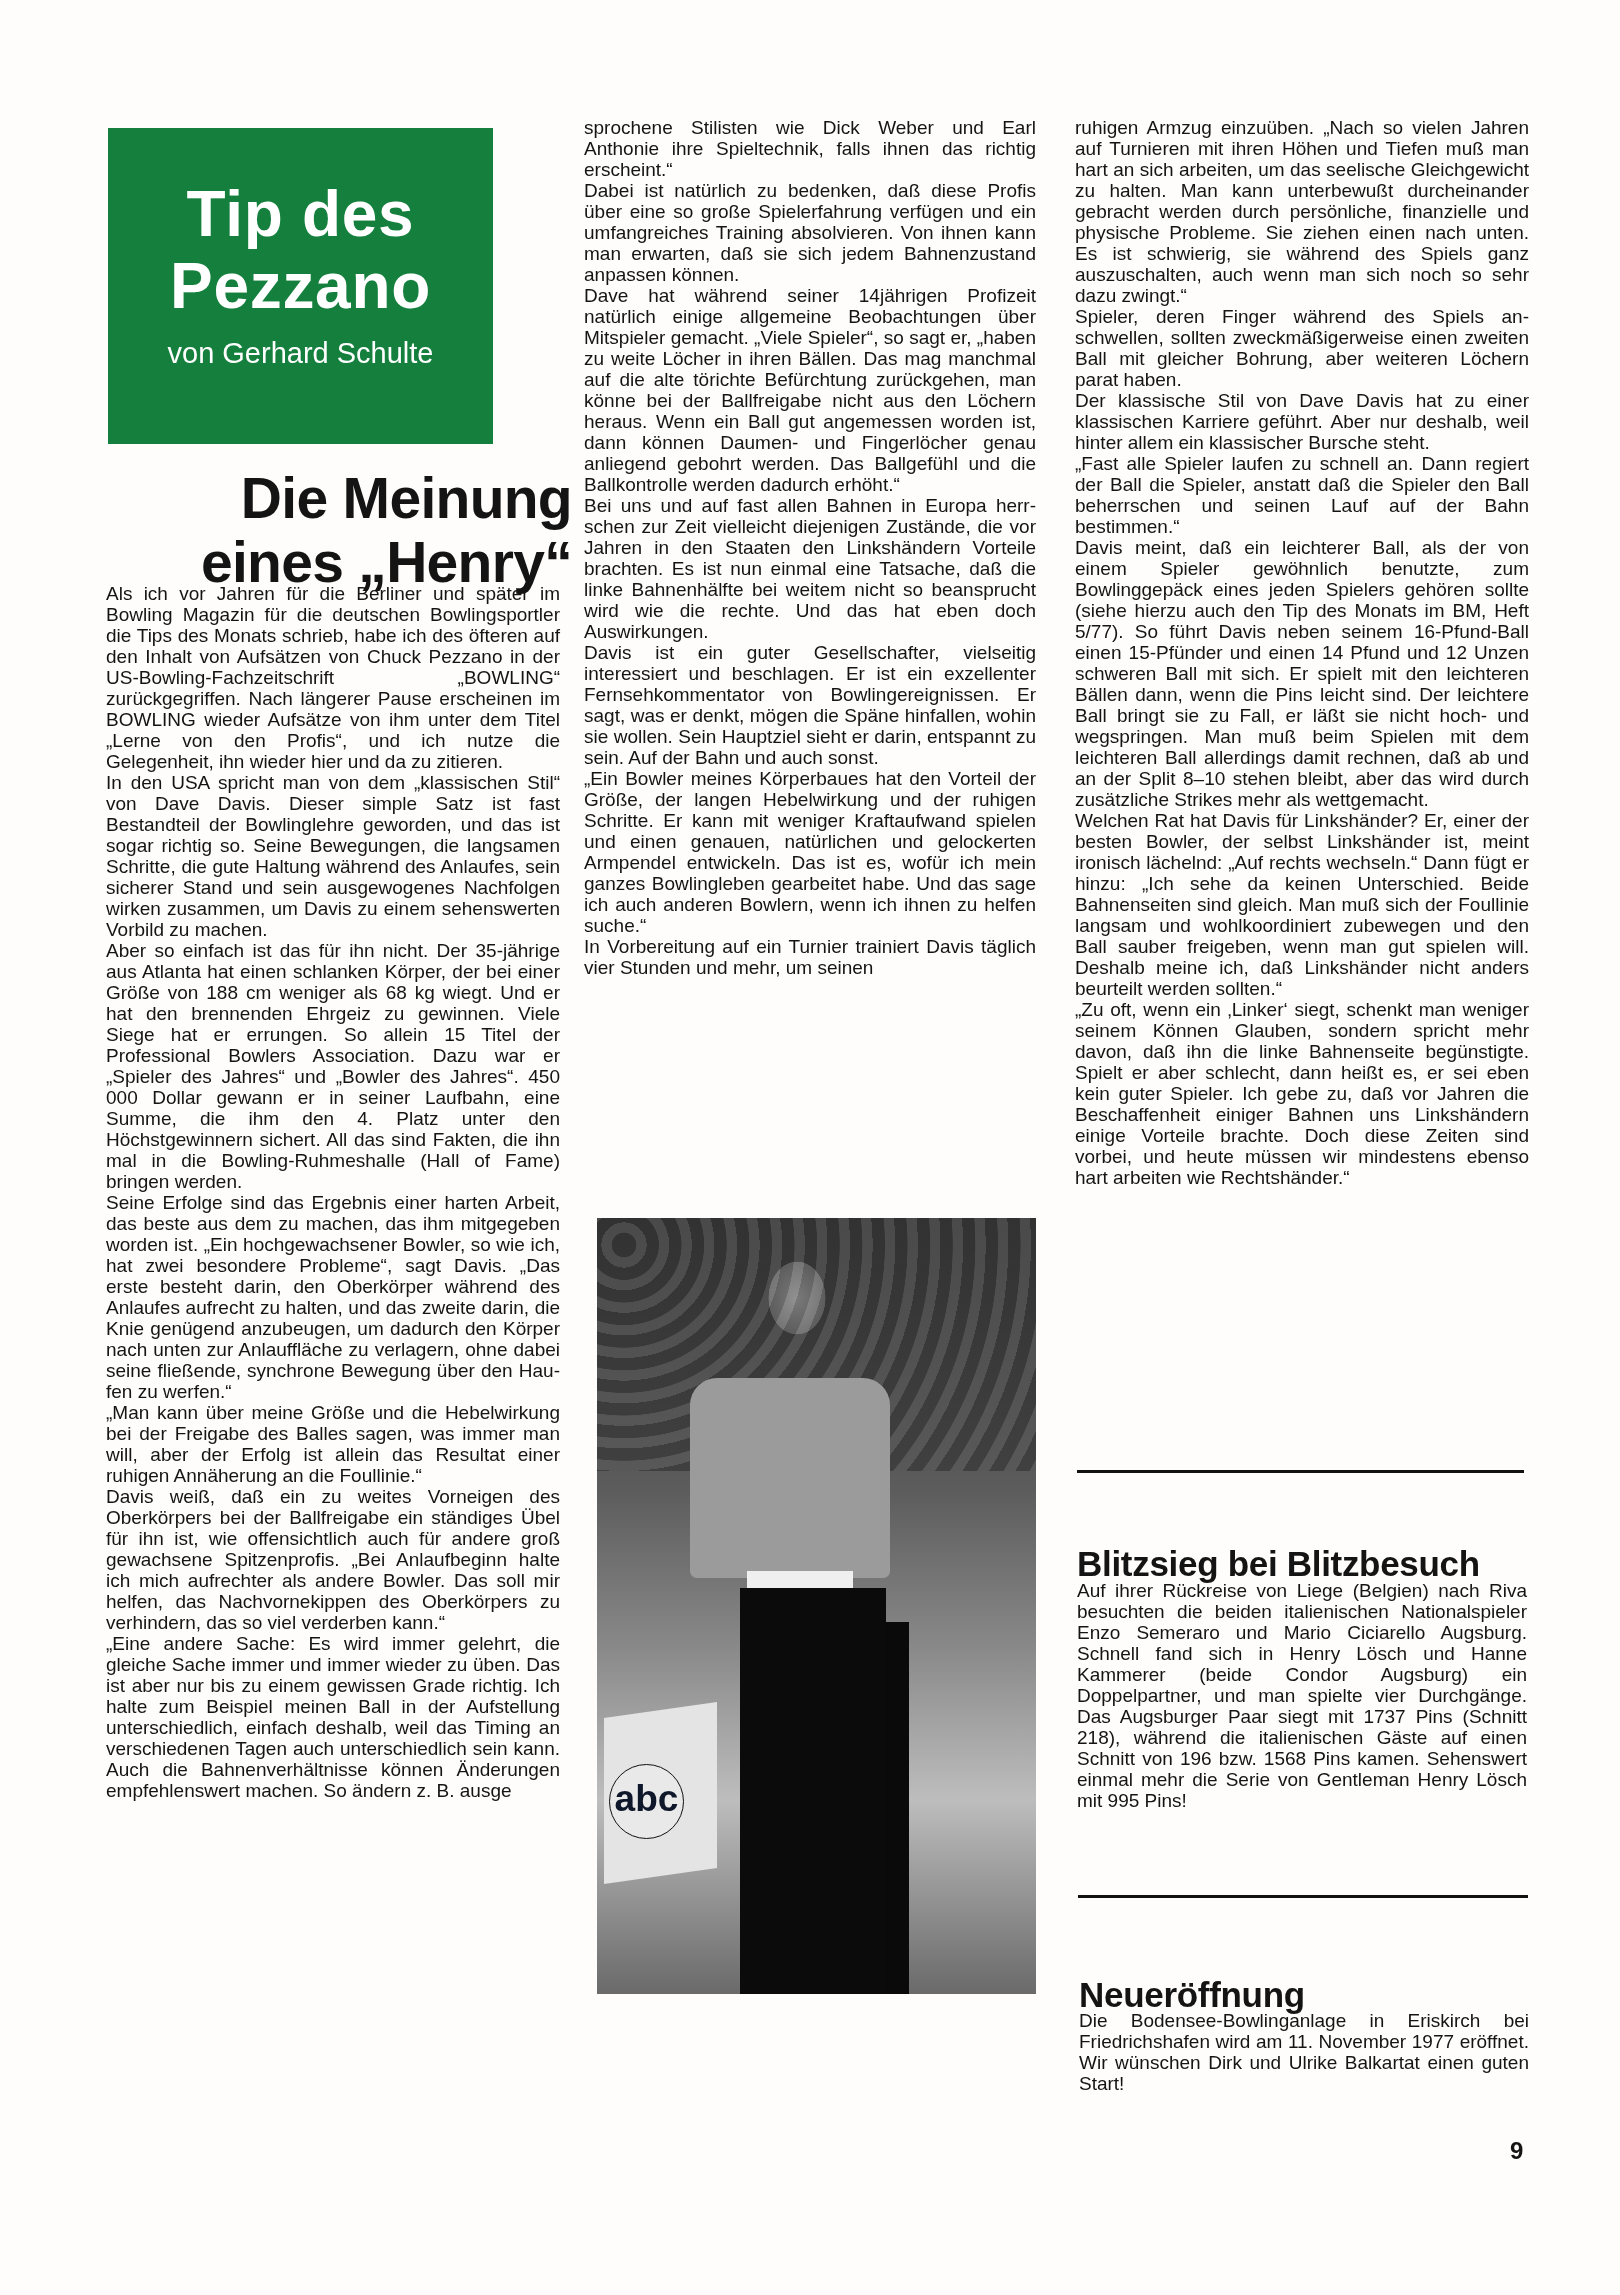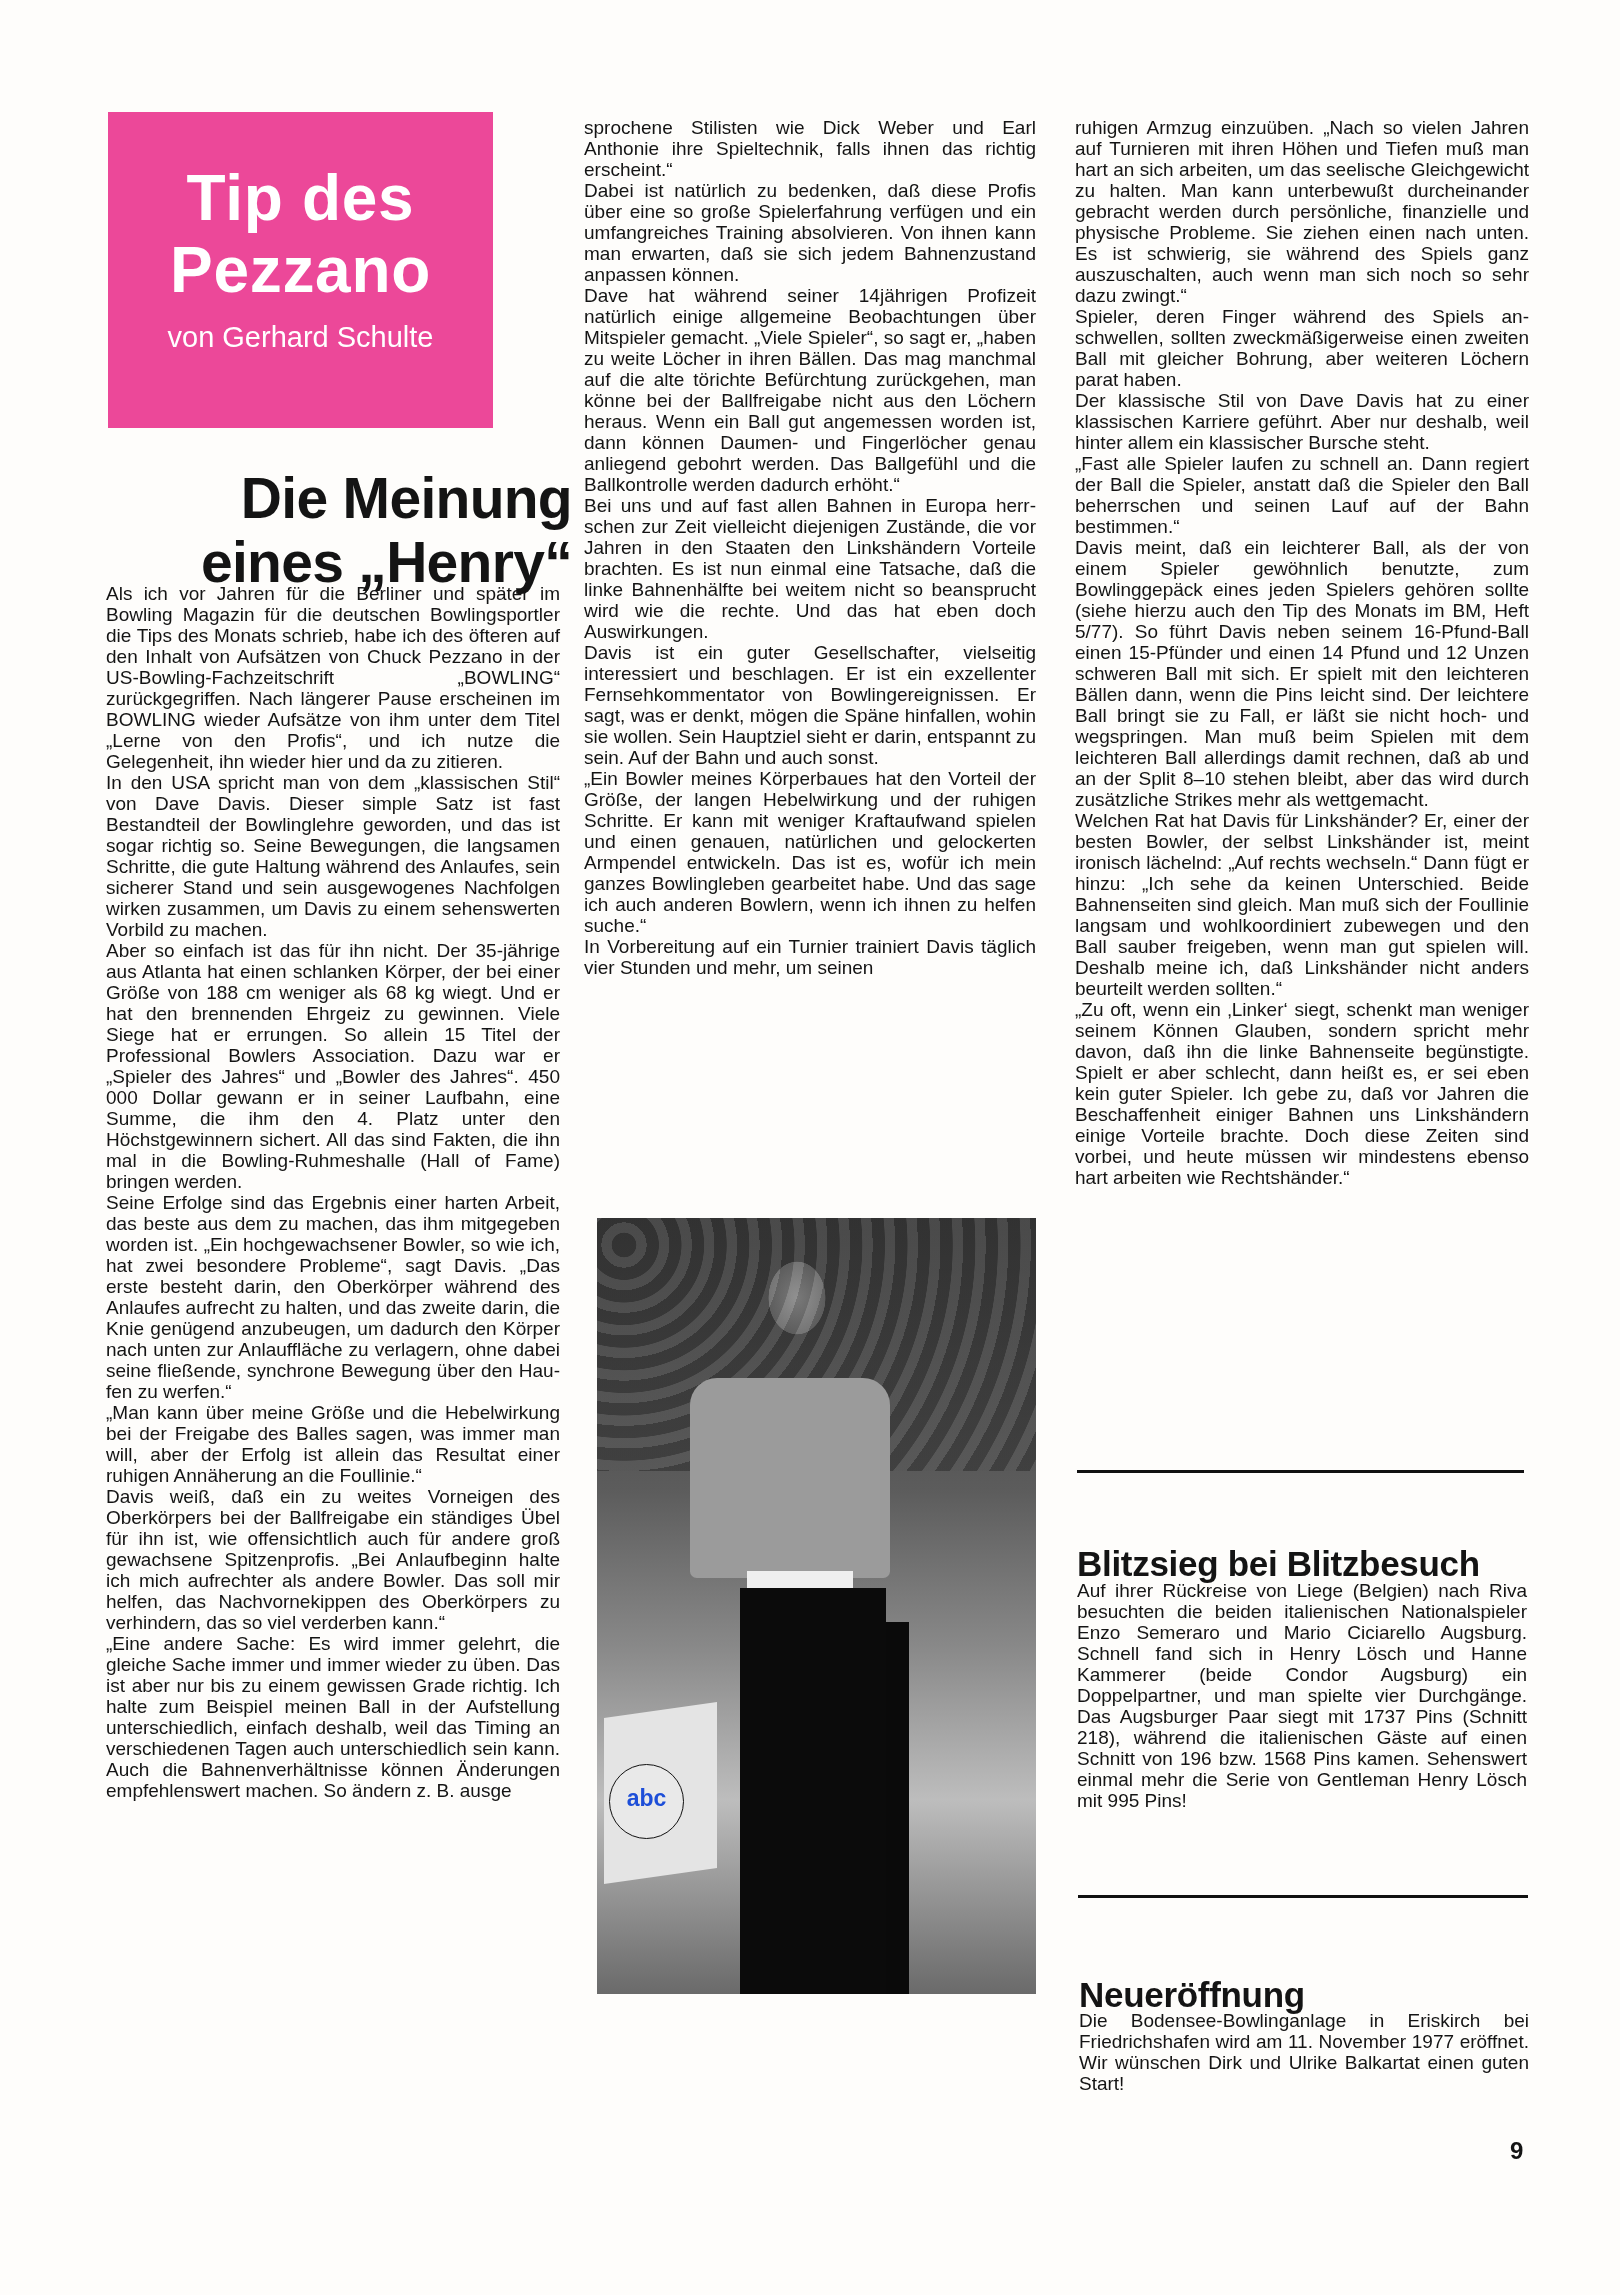--- a/index.html
+++ b/index.html
@@ -3,22 +3,22 @@
 <meta charset="utf-8">
 <style>
   html, body { margin: 0; padding: 0; }
   body {
     width: 1620px; height: 2295px; position: relative;
     background: #fefdfb; color: #141414;
     font-family: "Liberation Sans", sans-serif;
     overflow: hidden;
   }
   .title-box {
-    position: absolute; left: 108px; top: 112px; width: 385px; height: 316px;
-    background: #ec4899; color: #fff; text-align: center; box-sizing: border-box;
+    position: absolute; left: 108px; top: 128px; width: 385px; height: 316px;
+    background: #15803d; color: #fff; text-align: center; box-sizing: border-box;
   }
   .title-box .t1 {
     font-weight: bold; font-size: 64px; line-height: 72px;
     letter-spacing: 0.7px; margin-top: 50px;
   }
   .title-box .byline { font-size: 29px; margin-top: 14.6px; }
   .headline {
     position: absolute; left: 106px; top: 466px; width: 466px;
     font-weight: bold; font-size: 57px; line-height: 64px; letter-spacing: -0.7px; text-align: right;
   }
@@ -53,21 +53,21 @@
   .photo .pants {
     position: absolute; left: 143px; top: 370px; width: 146px; height: 406px; background: #0b0b0b;
   }
   .photo .abc-sign {
     position: absolute; left: 6.7px; top: 492px; width: 113px; height: 166px;
     background: #e4e4e4; transform: skewY(-8deg);
   }
   .photo .abc-logo {
     position: absolute; left: 12px; top: 546px; width: 73px; height: 73px;
     border-radius: 50%; background: #e9e9e9; border: 1.3px solid #111;
-    font-weight: bold; font-size: 23px; line-height: 67px; text-align: center; color: #1d4ed8;
+    font-weight: bold; font-size: 37px; line-height: 67px; text-align: center; color: #0f172a;
   }
   .rule { position: absolute; height: 2.7px; background: #111; }
   .rule1 { left: 1077px; top: 1470px; width: 447px; }
   .rule2 { left: 1078px; top: 1895px; width: 450px; }
   .side-head {
     position: absolute; font-weight: bold; font-size: 35px; letter-spacing: -0.3px; margin-top: 12px;
   }
   .side-head1 { left: 1077px; top: 1532px; }
   .side-head2 { left: 1079px; top: 1963px; }
   .side-text { position: absolute; font-size: 19px; line-height: 21px; text-align: justify; }

